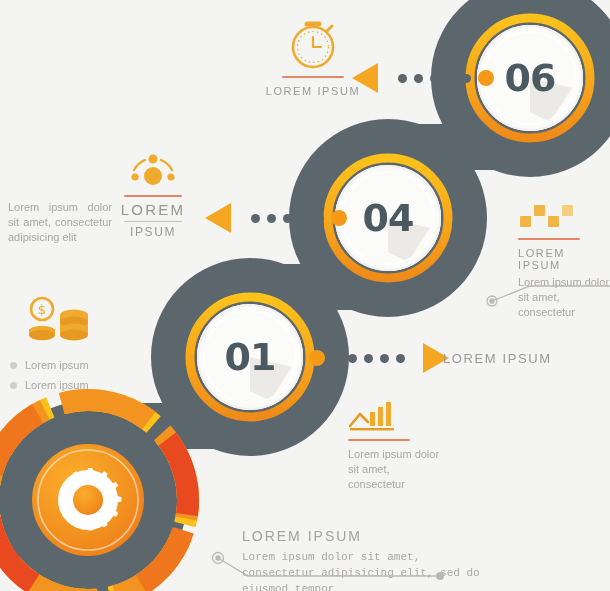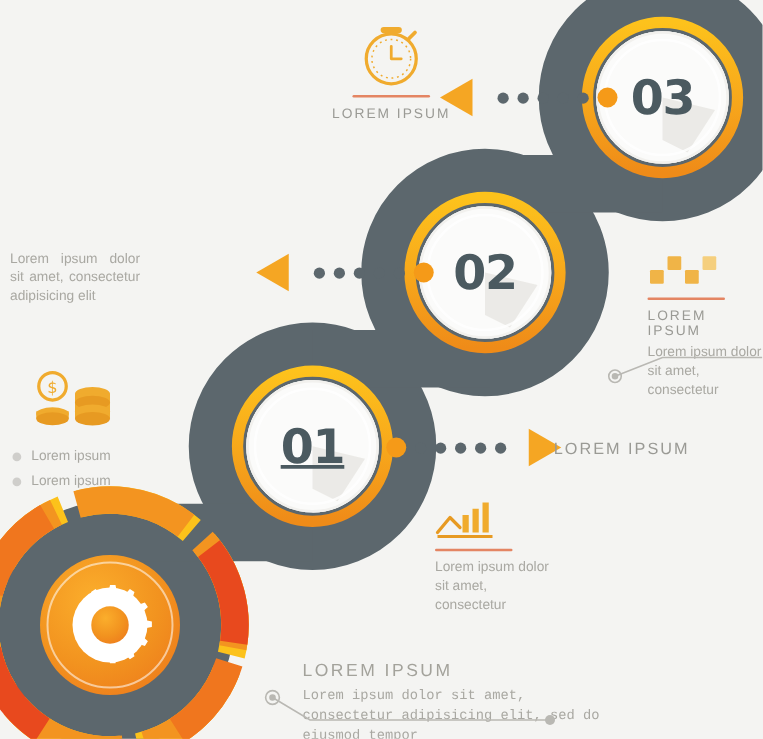--- a/index.html
+++ b/index.html
@@ -133,43 +133,43 @@
   <div class="step" style="left:454px;top:2px;width:152px;height:152px;">
     <svg width="152" height="152" viewBox="0 0 152 152">
       <circle cx="76" cy="76" r="60" fill="none" stroke="url(#gradYO)" stroke-width="9"></circle>
       <circle cx="76" cy="76" r="53" fill="#f2f1ee"></circle>
       <circle cx="76" cy="76" r="52" fill="url(#gradYO)" opacity="0"></circle>
       <circle cx="76" cy="76" r="51" fill="#fbfbfa"></circle>
       <path d="M76 25 A51 51 0 0 1 127 76 L76 76 Z" fill="#f2f0ec" opacity="0"></path>
       <polygon points="76,76 118,86 96,120 76,110" fill="#cfccc4" opacity="0.35"></polygon>
       <circle cx="76" cy="76" r="46" fill="none" stroke="#ffffff" stroke-width="2" opacity="0.8"></circle>
     </svg>
-    <div class="num" style="position:absolute;font-size:38px;">03</div>
+    <div class="num" style="position:absolute;font-size:38px;">06</div>
   </div>
 
   <div class="step" style="left:312px;top:142px;width:152px;height:152px;">
     <svg width="152" height="152" viewBox="0 0 152 152">
       <circle cx="76" cy="76" r="60" fill="none" stroke="url(#gradYO)" stroke-width="9"></circle>
       <circle cx="76" cy="76" r="53" fill="#f2f1ee"></circle>
       <circle cx="76" cy="76" r="51" fill="#fbfbfa"></circle>
       <polygon points="76,76 118,86 96,120 76,110" fill="#cfccc4" opacity="0.35"></polygon>
       <circle cx="76" cy="76" r="46" fill="none" stroke="#ffffff" stroke-width="2" opacity="0.8"></circle>
     </svg>
-    <div class="num" style="position:absolute;font-size:38px;">02</div>
+    <div class="num" style="position:absolute;font-size:38px;">04</div>
   </div>
 
   <div class="step" style="left:174px;top:281px;width:152px;height:152px;">
     <svg width="152" height="152" viewBox="0 0 152 152">
       <circle cx="76" cy="76" r="60" fill="none" stroke="url(#gradYO)" stroke-width="9"></circle>
       <circle cx="76" cy="76" r="53" fill="#f2f1ee"></circle>
       <circle cx="76" cy="76" r="51" fill="#fbfbfa"></circle>
       <polygon points="76,76 118,86 96,120 76,110" fill="#cfccc4" opacity="0.35"></polygon>
       <circle cx="76" cy="76" r="46" fill="none" stroke="#ffffff" stroke-width="2" opacity="0.8"></circle>
     </svg>
-    <div class="num" style="position:absolute;font-size:38px;text-decoration:underline;">01</div>
+    <div class="num" style="position:absolute;font-size:38px;">01</div>
   </div>
 
   <div class="step" style="left:12px;top:424px;width:152px;height:152px;">
     <svg width="152" height="152" viewBox="0 0 152 152">
       <circle cx="76" cy="76" r="56" fill="url(#gearFill2)"></circle>
       <circle cx="76" cy="76" r="50" fill="none" stroke="#ffffff" stroke-width="1.6" opacity="0.55"></circle>
       <g transform="translate(76,76)" fill="#ffffff">
         <g>
           <circle r="30"></circle>
         </g>
@@ -223,20 +223,36 @@
         <circle cx="0" cy="3" r="15.5" stroke-width="1.2" stroke-dasharray="1.5 3"></circle>
         <path d="M-6 -20 h12" stroke-width="5" stroke-linecap="round"></path>
         <path d="M14 -13 l5 -5" stroke-width="3" stroke-linecap="round"></path>
         <path d="M0 3 v-10 M0 3 h8" stroke-width="2.2" stroke-linecap="round"></path>
       </g>
     </svg>
     <div class="rule" style="width:62px;margin:4px auto 7px;"></div>
     <div class="caps" style="text-align:center;">LOREM IPSUM</div>
   </div>
 
+  <div class="txt" style="left:118px;top:150px;width:70px;">
+    <svg width="70" height="42" viewBox="0 0 70 42" style="display:block;margin:0 auto;">
+      <g fill="#f0ab2e" stroke="#f0ab2e">
+        <circle cx="35" cy="26" r="9" stroke="none"></circle>
+        <circle cx="35" cy="9" r="4.5" stroke="none"></circle>
+        <circle cx="17" cy="27" r="3.6" stroke="none"></circle>
+        <circle cx="53" cy="27" r="3.6" stroke="none"></circle>
+        <path d="M16 20 A22 22 0 0 1 27 10" fill="none" stroke-width="2.4" stroke-linecap="round"></path>
+        <path d="M43 10 A22 22 0 0 1 54 20" fill="none" stroke-width="2.4" stroke-linecap="round"></path>
+      </g>
+    </svg>
+    <div class="rule" style="width:58px;margin:3px auto 4px;"></div>
+    <div class="caps big" style="text-align:center;">LOREM</div>
+    <div class="rule thin" style="width:58px;margin:3px auto 3px;"></div>
+    <div class="caps" style="text-align:center;font-size:12px;">IPSUM</div>
+  </div>
 
   <div class="txt body" style="left:8px;top:200px;width:104px;text-align:justify;">Lorem ipsum dolor sit amet, consectetur adipisicing elit</div>
 
   <div class="txt" style="left:518px;top:202px;width:92px;">
     <svg width="64" height="30" viewBox="0 0 64 30" style="display:block;">
       <g fill="#f0b447">
         <rect x="2" y="14" width="11" height="11" rx="1"></rect>
         <rect x="16" y="3" width="11" height="11" rx="1"></rect>
         <rect x="30" y="14" width="11" height="11" rx="1"></rect>
         <rect x="44" y="3" width="11" height="11" rx="1" fill="#f5cf7e"></rect>

